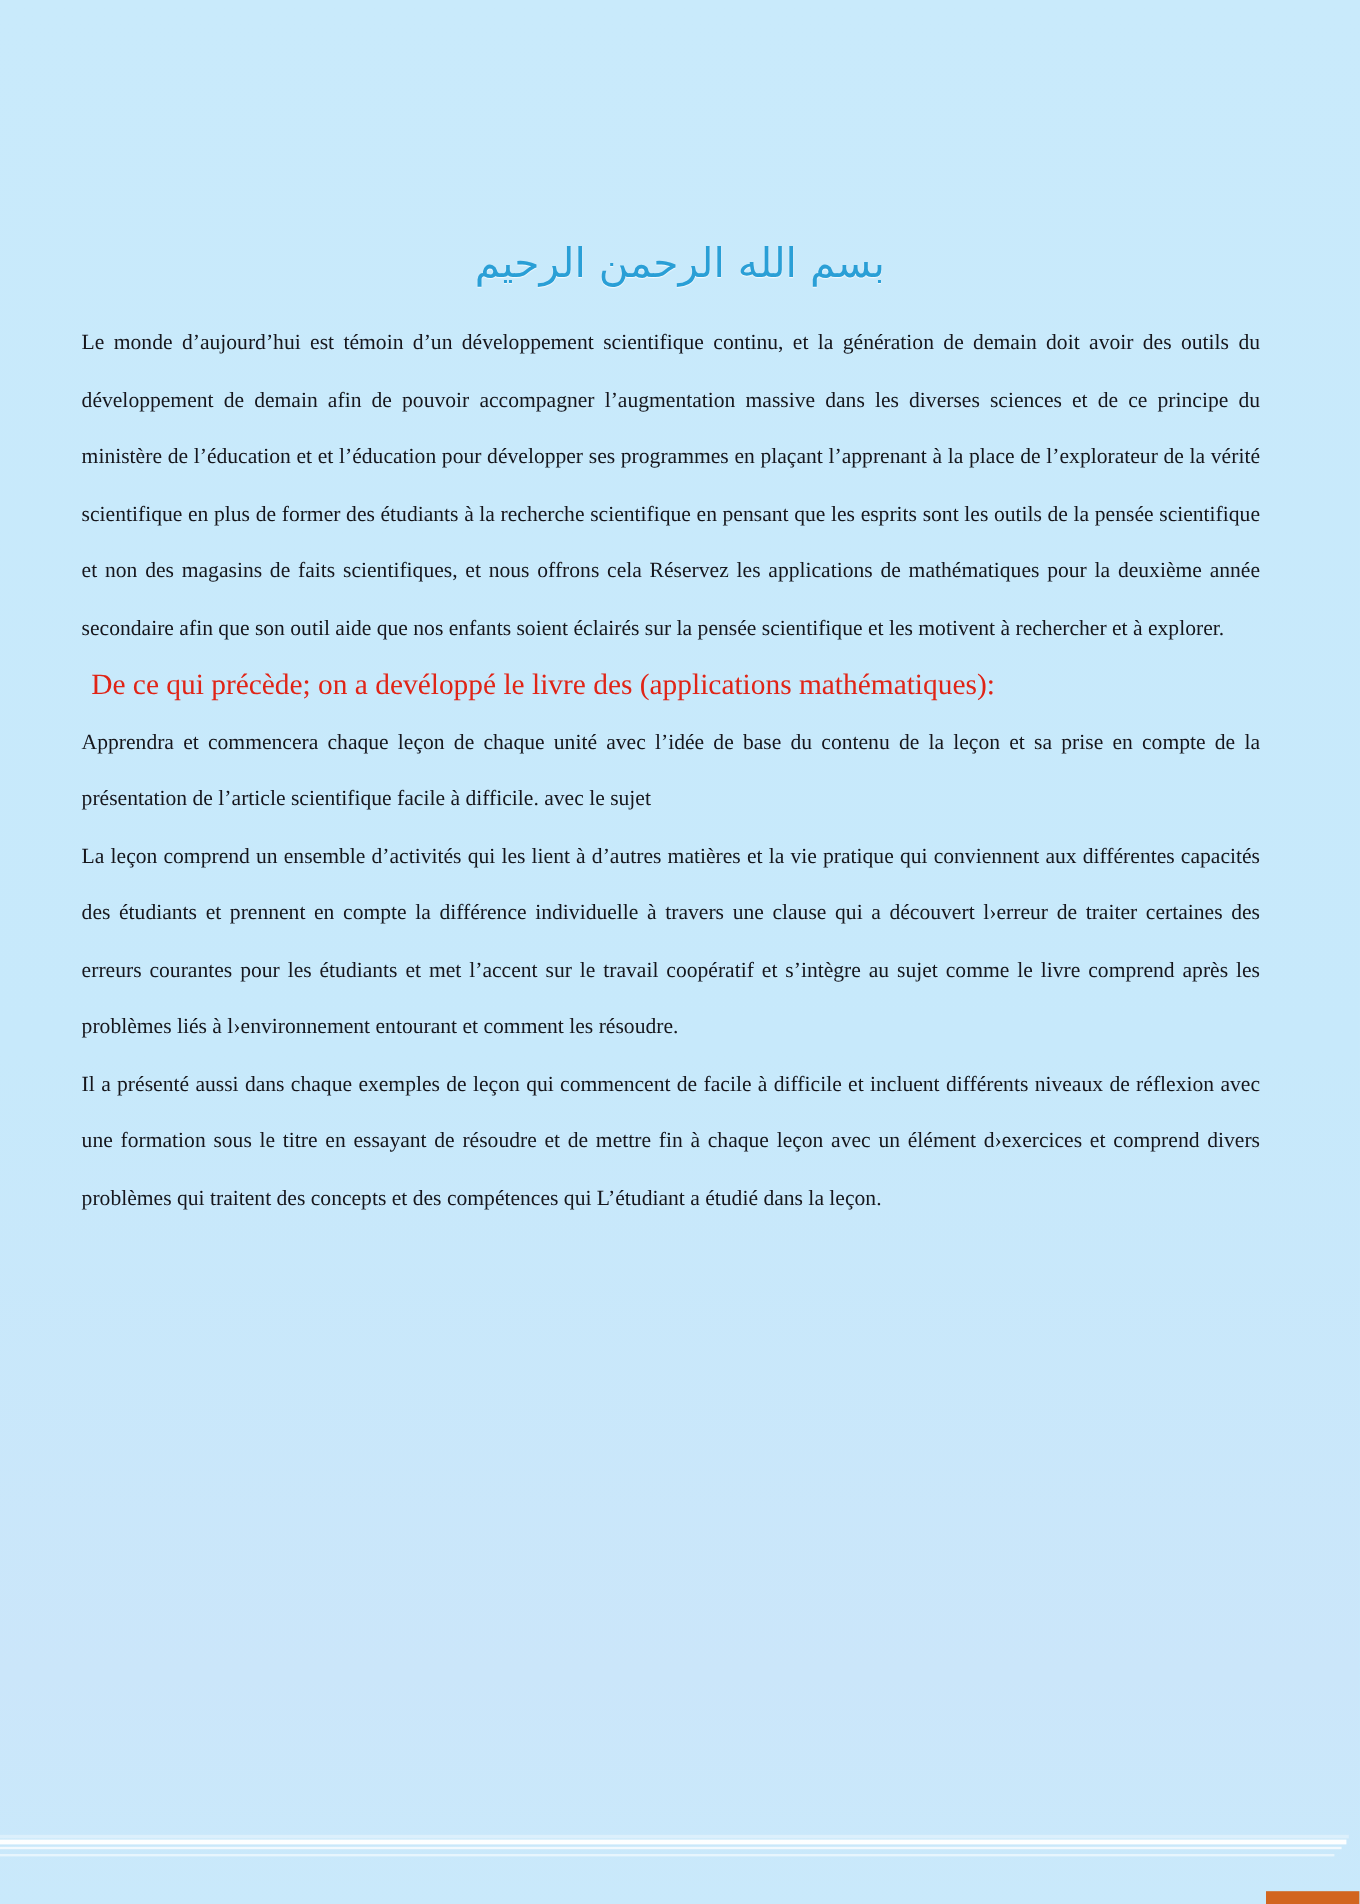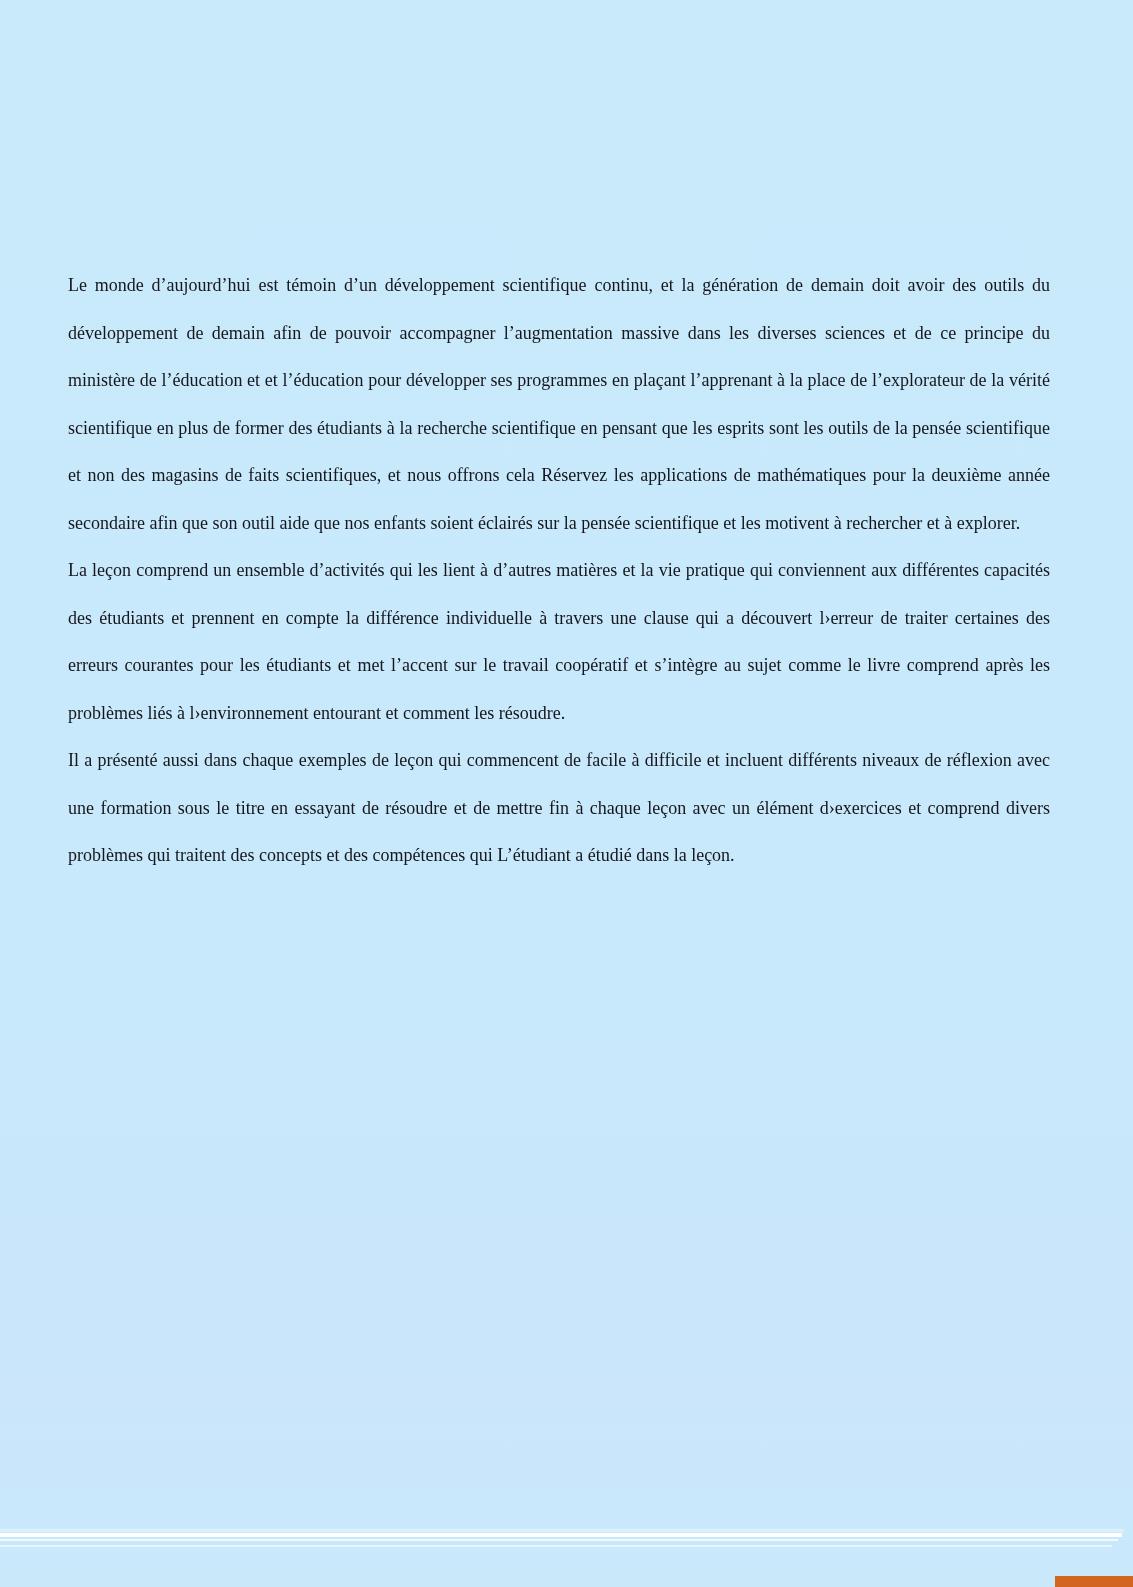--- a/index.html
+++ b/index.html
@@ -140,25 +140,28 @@
     height: 11px;
     background: #d2651f;
   }
 </style>
 </head>
 <body>
 
 <div class="page">
 
 
+  <div class="basmala">بسم الله الرحمن الرحيم</div>
 
   <div class="content">
     <p class="para">Le monde d’aujourd’hui est témoin d’un développement scientifique continu, et la génération de demain doit avoir des outils du développement de demain afin de pouvoir accompagner l’augmentation massive dans les diverses sciences et de ce principe du ministère de l’éducation et et l’éducation pour développer ses programmes en plaçant l’apprenant à la place de l’explorateur de la vérité scientifique en plus de former des étudiants à la recherche scientifique en pensant que les esprits sont les outils de la pensée scientifique et non des magasins de faits scientifiques, et nous offrons cela Réservez les applications de mathématiques pour la deuxième année secondaire afin que son outil aide que nos enfants soient éclairés sur la pensée scientifique et les motivent à rechercher et à explorer.</p>
 
+    <p class="highlight"> De ce qui précède; on a devéloppé  le livre des (applications mathématiques):</p>
 
+    <p class="para">Apprendra et commencera chaque leçon de chaque unité avec l’idée de base du contenu de la leçon et sa prise en compte de la présentation de l’article scientifique facile à difficile. avec le sujet</p>
 
     <p class="para">La leçon comprend un ensemble d’activités qui les lient à d’autres matières et la vie pratique qui conviennent aux différentes capacités des étudiants et prennent en compte la différence individuelle à travers une clause qui a découvert l›erreur de traiter certaines des erreurs courantes pour les étudiants et met l’accent sur le travail coopératif et s’intègre au sujet comme le livre comprend après les problèmes liés à l›environnement entourant et comment les résoudre.</p>
 
     <p class="para">Il a présenté aussi dans chaque exemples de leçon qui commencent de facile à difficile et incluent différents niveaux de réflexion avec une formation sous le titre en essayant de résoudre et de mettre fin à chaque leçon avec un élément d›exercices et comprend divers problèmes qui traitent des concepts et des compétences qui L’étudiant a étudié dans la leçon.</p>
   </div>
 
   <div class="footer-rules">
     <div class="rule glow"></div>
     <div class="rule r1"></div>
     <div class="rule r2"></div>

